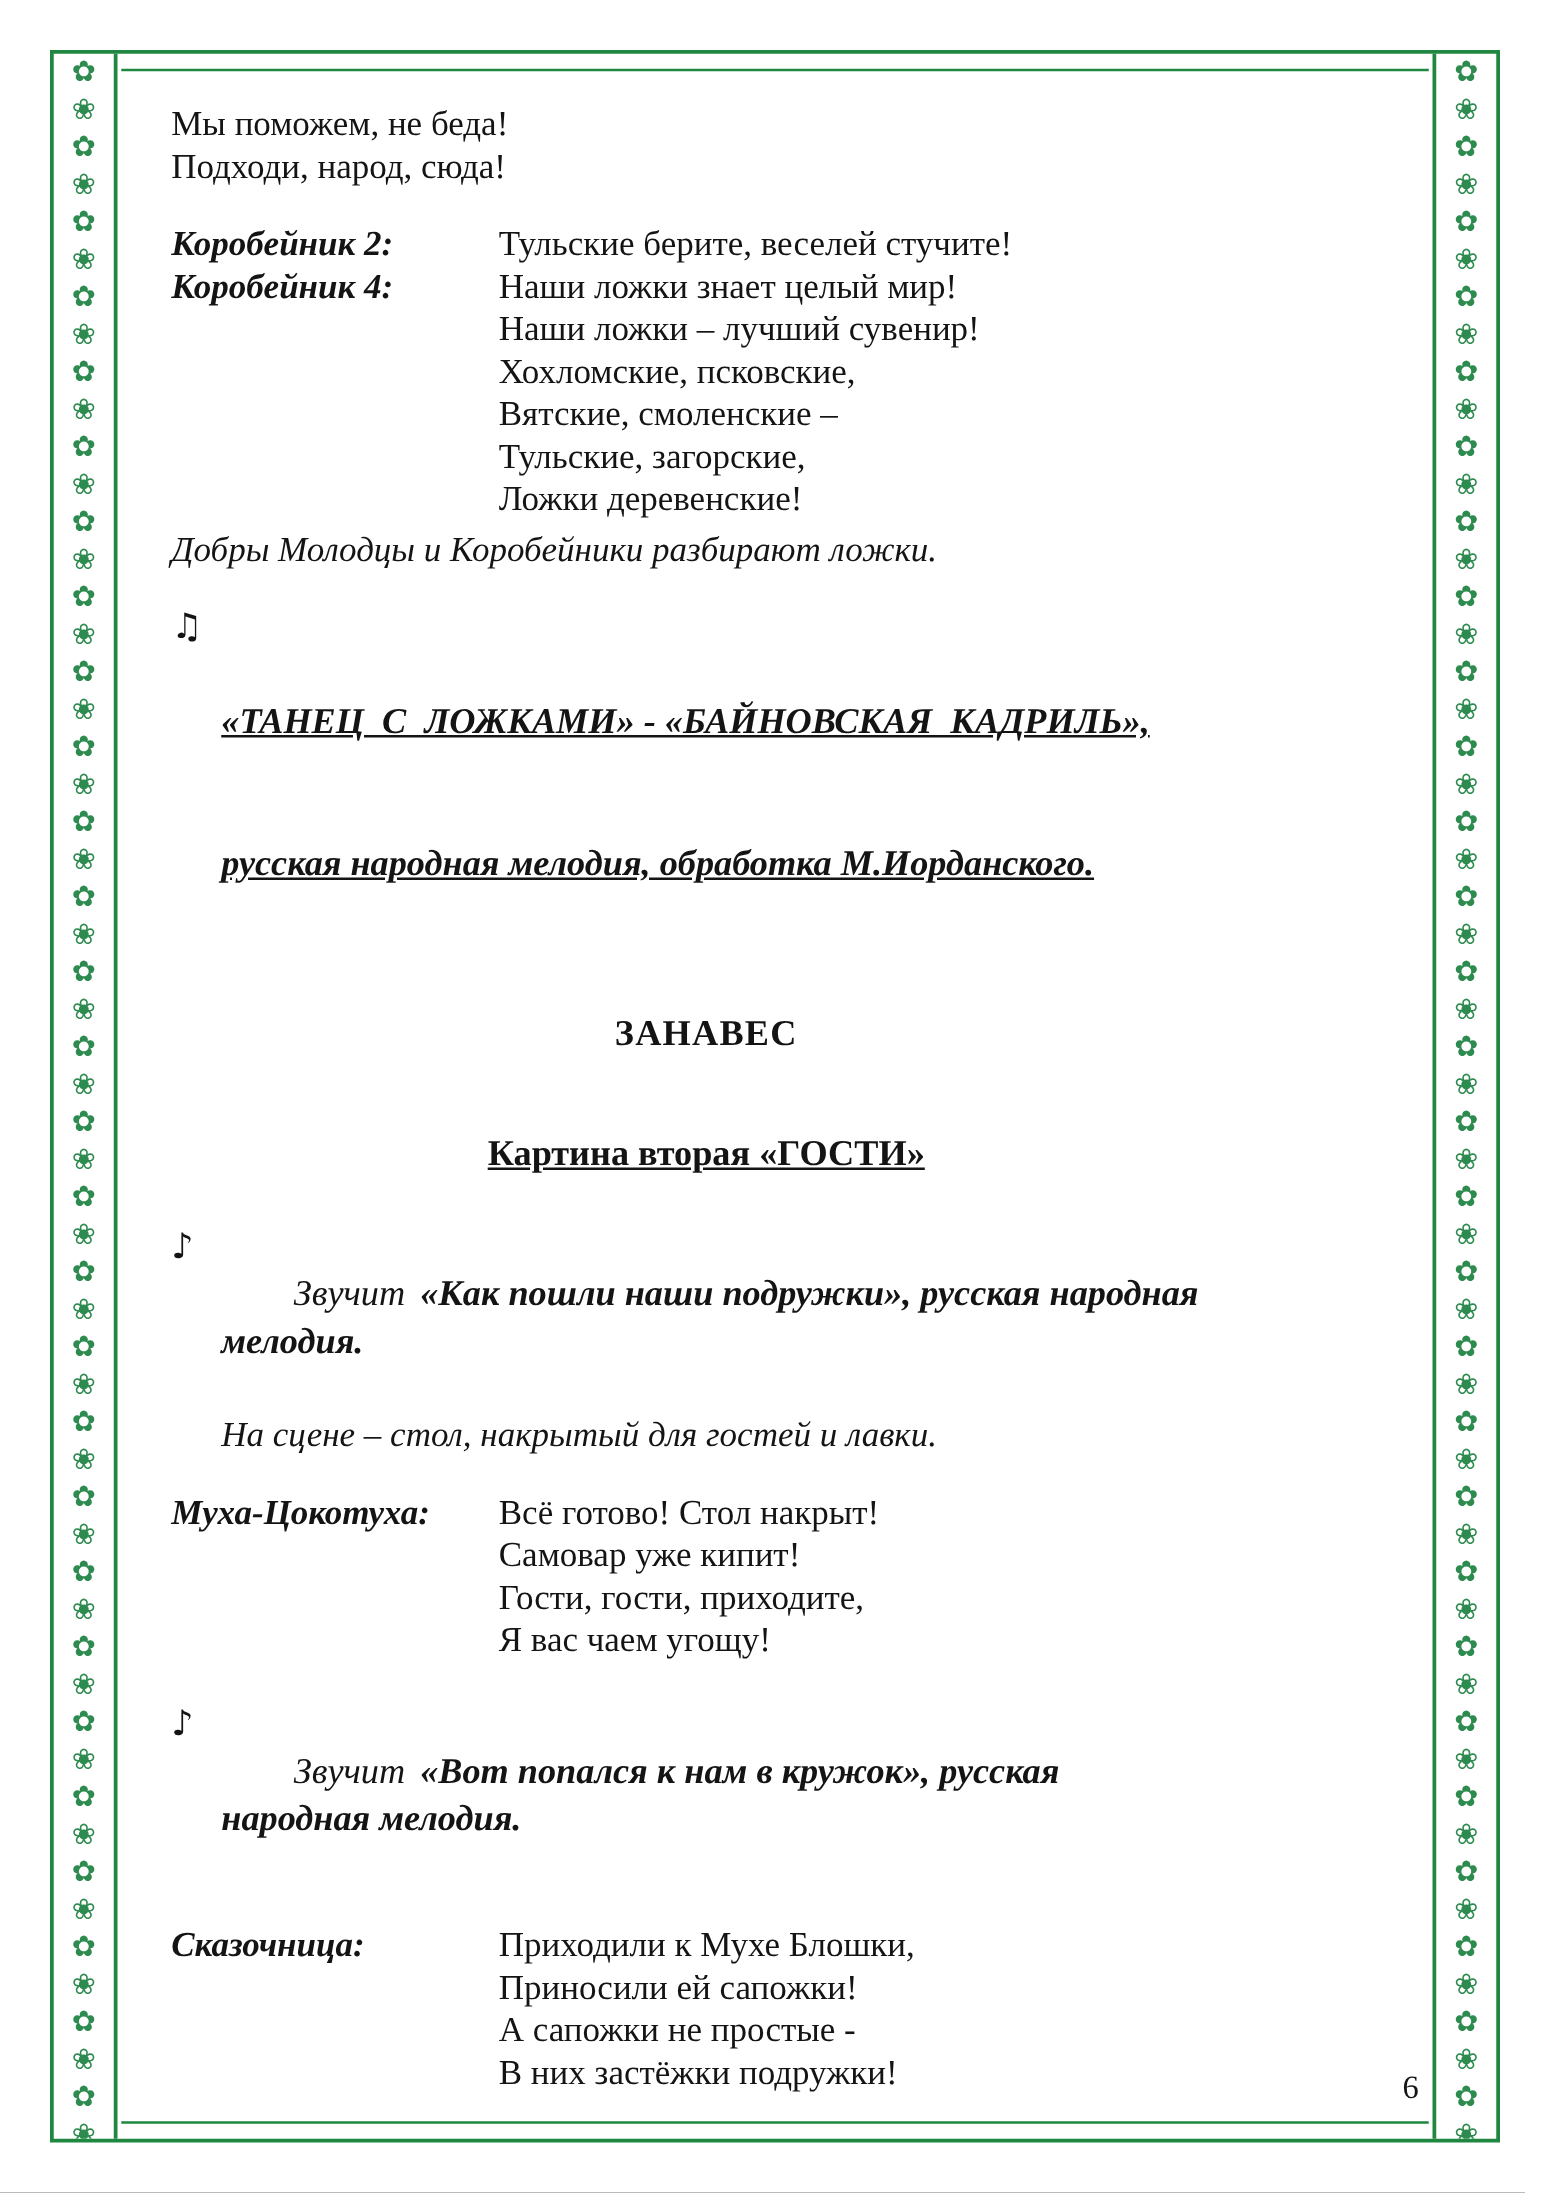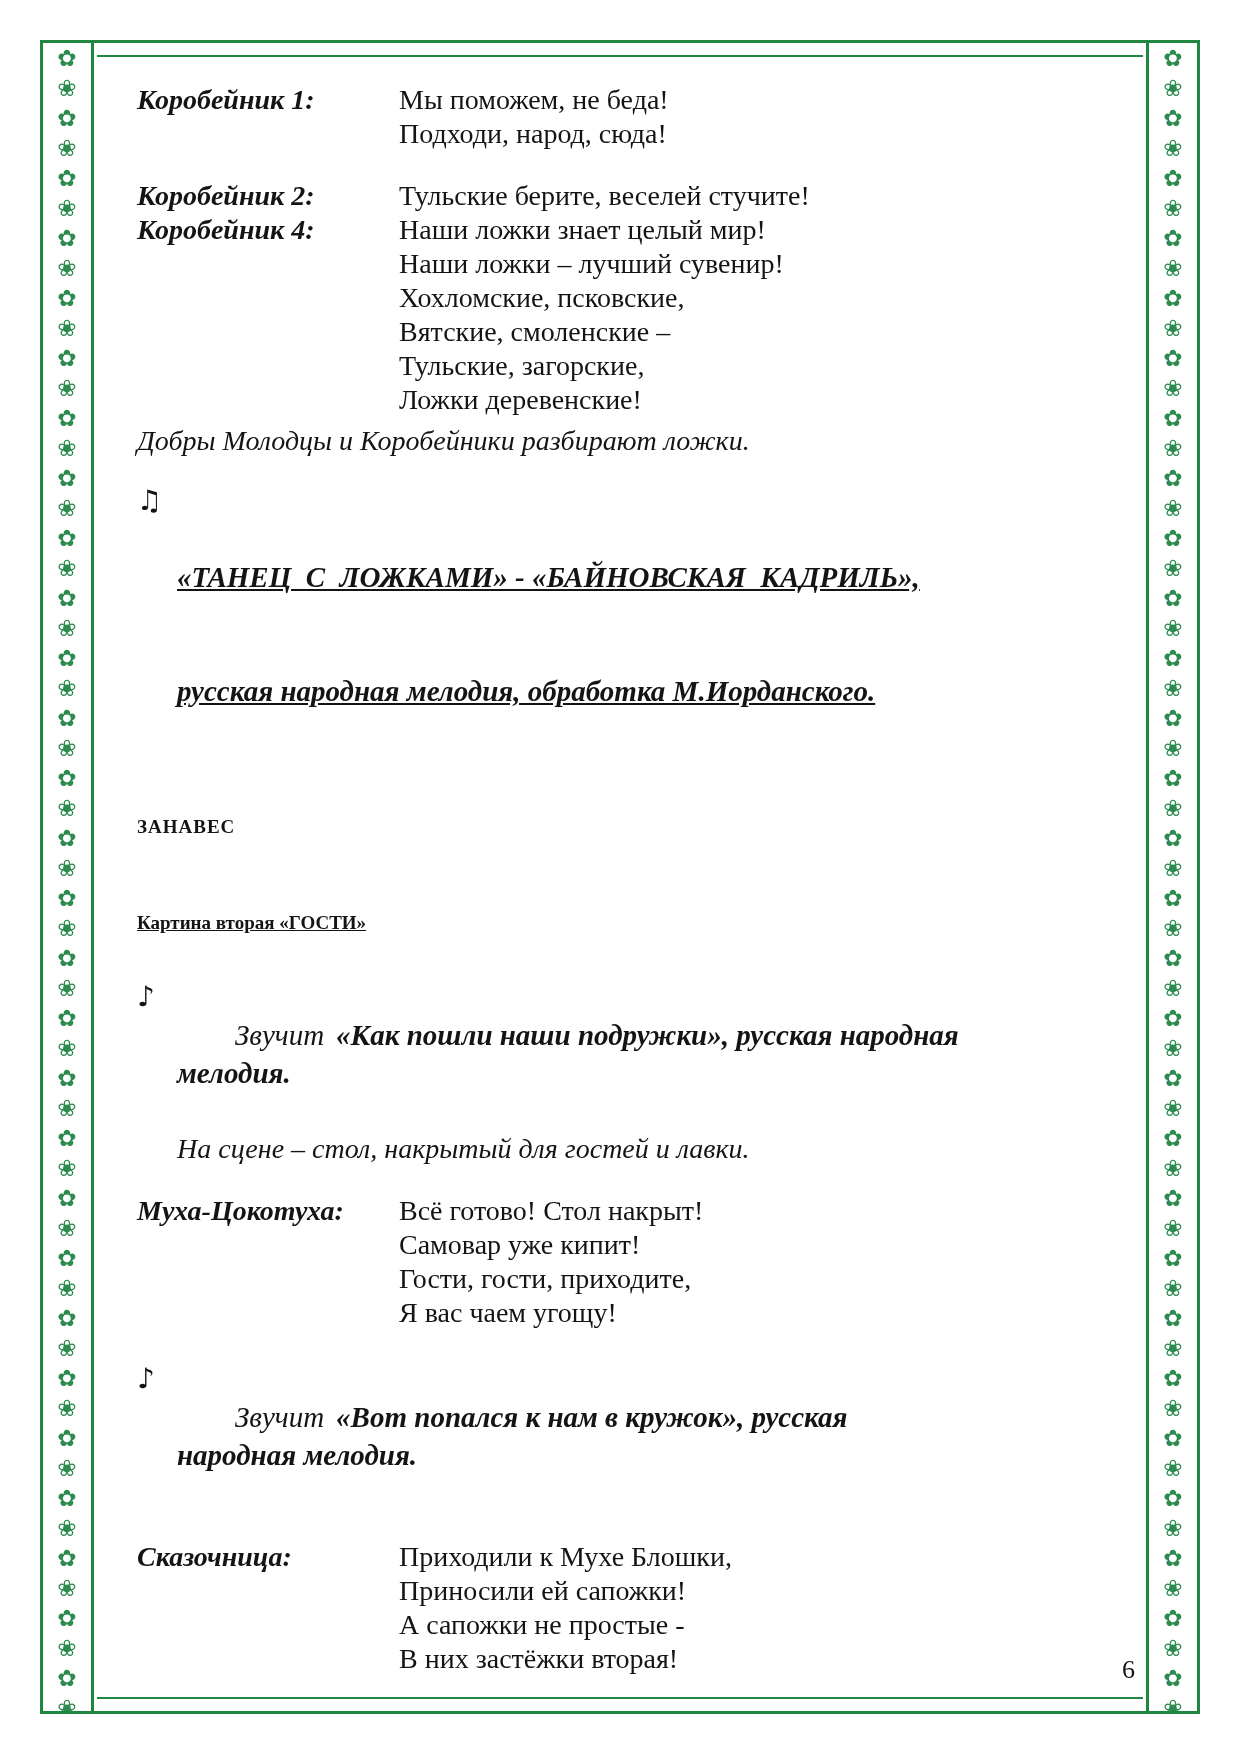--- a/index.html
+++ b/index.html
@@ -51,21 +51,21 @@
   }
   .music-text .u { text-decoration:underline; }
   .music-text .prefix { font-weight:normal; font-style:italic; margin-right:12px; }
   #music-2 .music-text { max-width:850px; margin-bottom:0; }
   #music-3 .music-text { max-width:740px; }
   #music-1 { margin-bottom:22px; }
   #music-2 { margin-bottom:2px; }
   #music-3 { margin-bottom:28px; }
 
   .heading {
-    font-weight:bold; font-size:19px; line-height:38px;
+    text-align:center; font-weight:bold; font-size:29px; line-height:38px;
     padding-right:110px;
   }
   #curtain { letter-spacing:1px; margin-bottom:58px; }
   #scene-title { text-decoration:underline; margin-bottom:36px; }
 
   #dlg-0 { margin-bottom:28px; }
   #dlg-1 { margin-bottom:0; }
   #dlg-2 { margin-bottom:7px; }
   #dlg-3 { margin-bottom:30px; }
   #dlg-4 { margin-bottom:42px; }
@@ -192,21 +192,20 @@
 ✿
 ❀
 ✿
 ❀</div>
   <div class="hline-top"></div>
   <div class="hline-bottom"></div>
 
   <div class="content">
 
     <div class="row" id="dlg-0">
-      <div class="speaker">Коробейник 1:</div>
       <div class="lines">
         <div>Мы поможем, не беда!</div>
         <div>Подходи, народ, сюда!</div>
       </div>
     </div>
 
     <div class="row" id="dlg-1">
       <div class="speaker">Коробейник 2:</div>
       <div class="lines">
         <div>Тульские берите, веселей стучите!</div>
@@ -264,19 +263,19 @@
         <span class="prefix">Звучит</span><span>«Вот попался к нам в кружок», русская народная мелодия.</span>
       </div>
     </div>
 
     <div class="row" id="dlg-4">
       <div class="speaker">Сказочница:</div>
       <div class="lines">
         <div>Приходили к Мухе Блошки,</div>
         <div>Приносили ей сапожки!</div>
         <div>А сапожки не простые -</div>
-        <div>В них застёжки вторая!</div>
+        <div>В них застёжки подружки!</div>
       </div>
     </div>
 
     <div class="page-number">6</div>
   </div>
 </div>
 
 </body></html>

